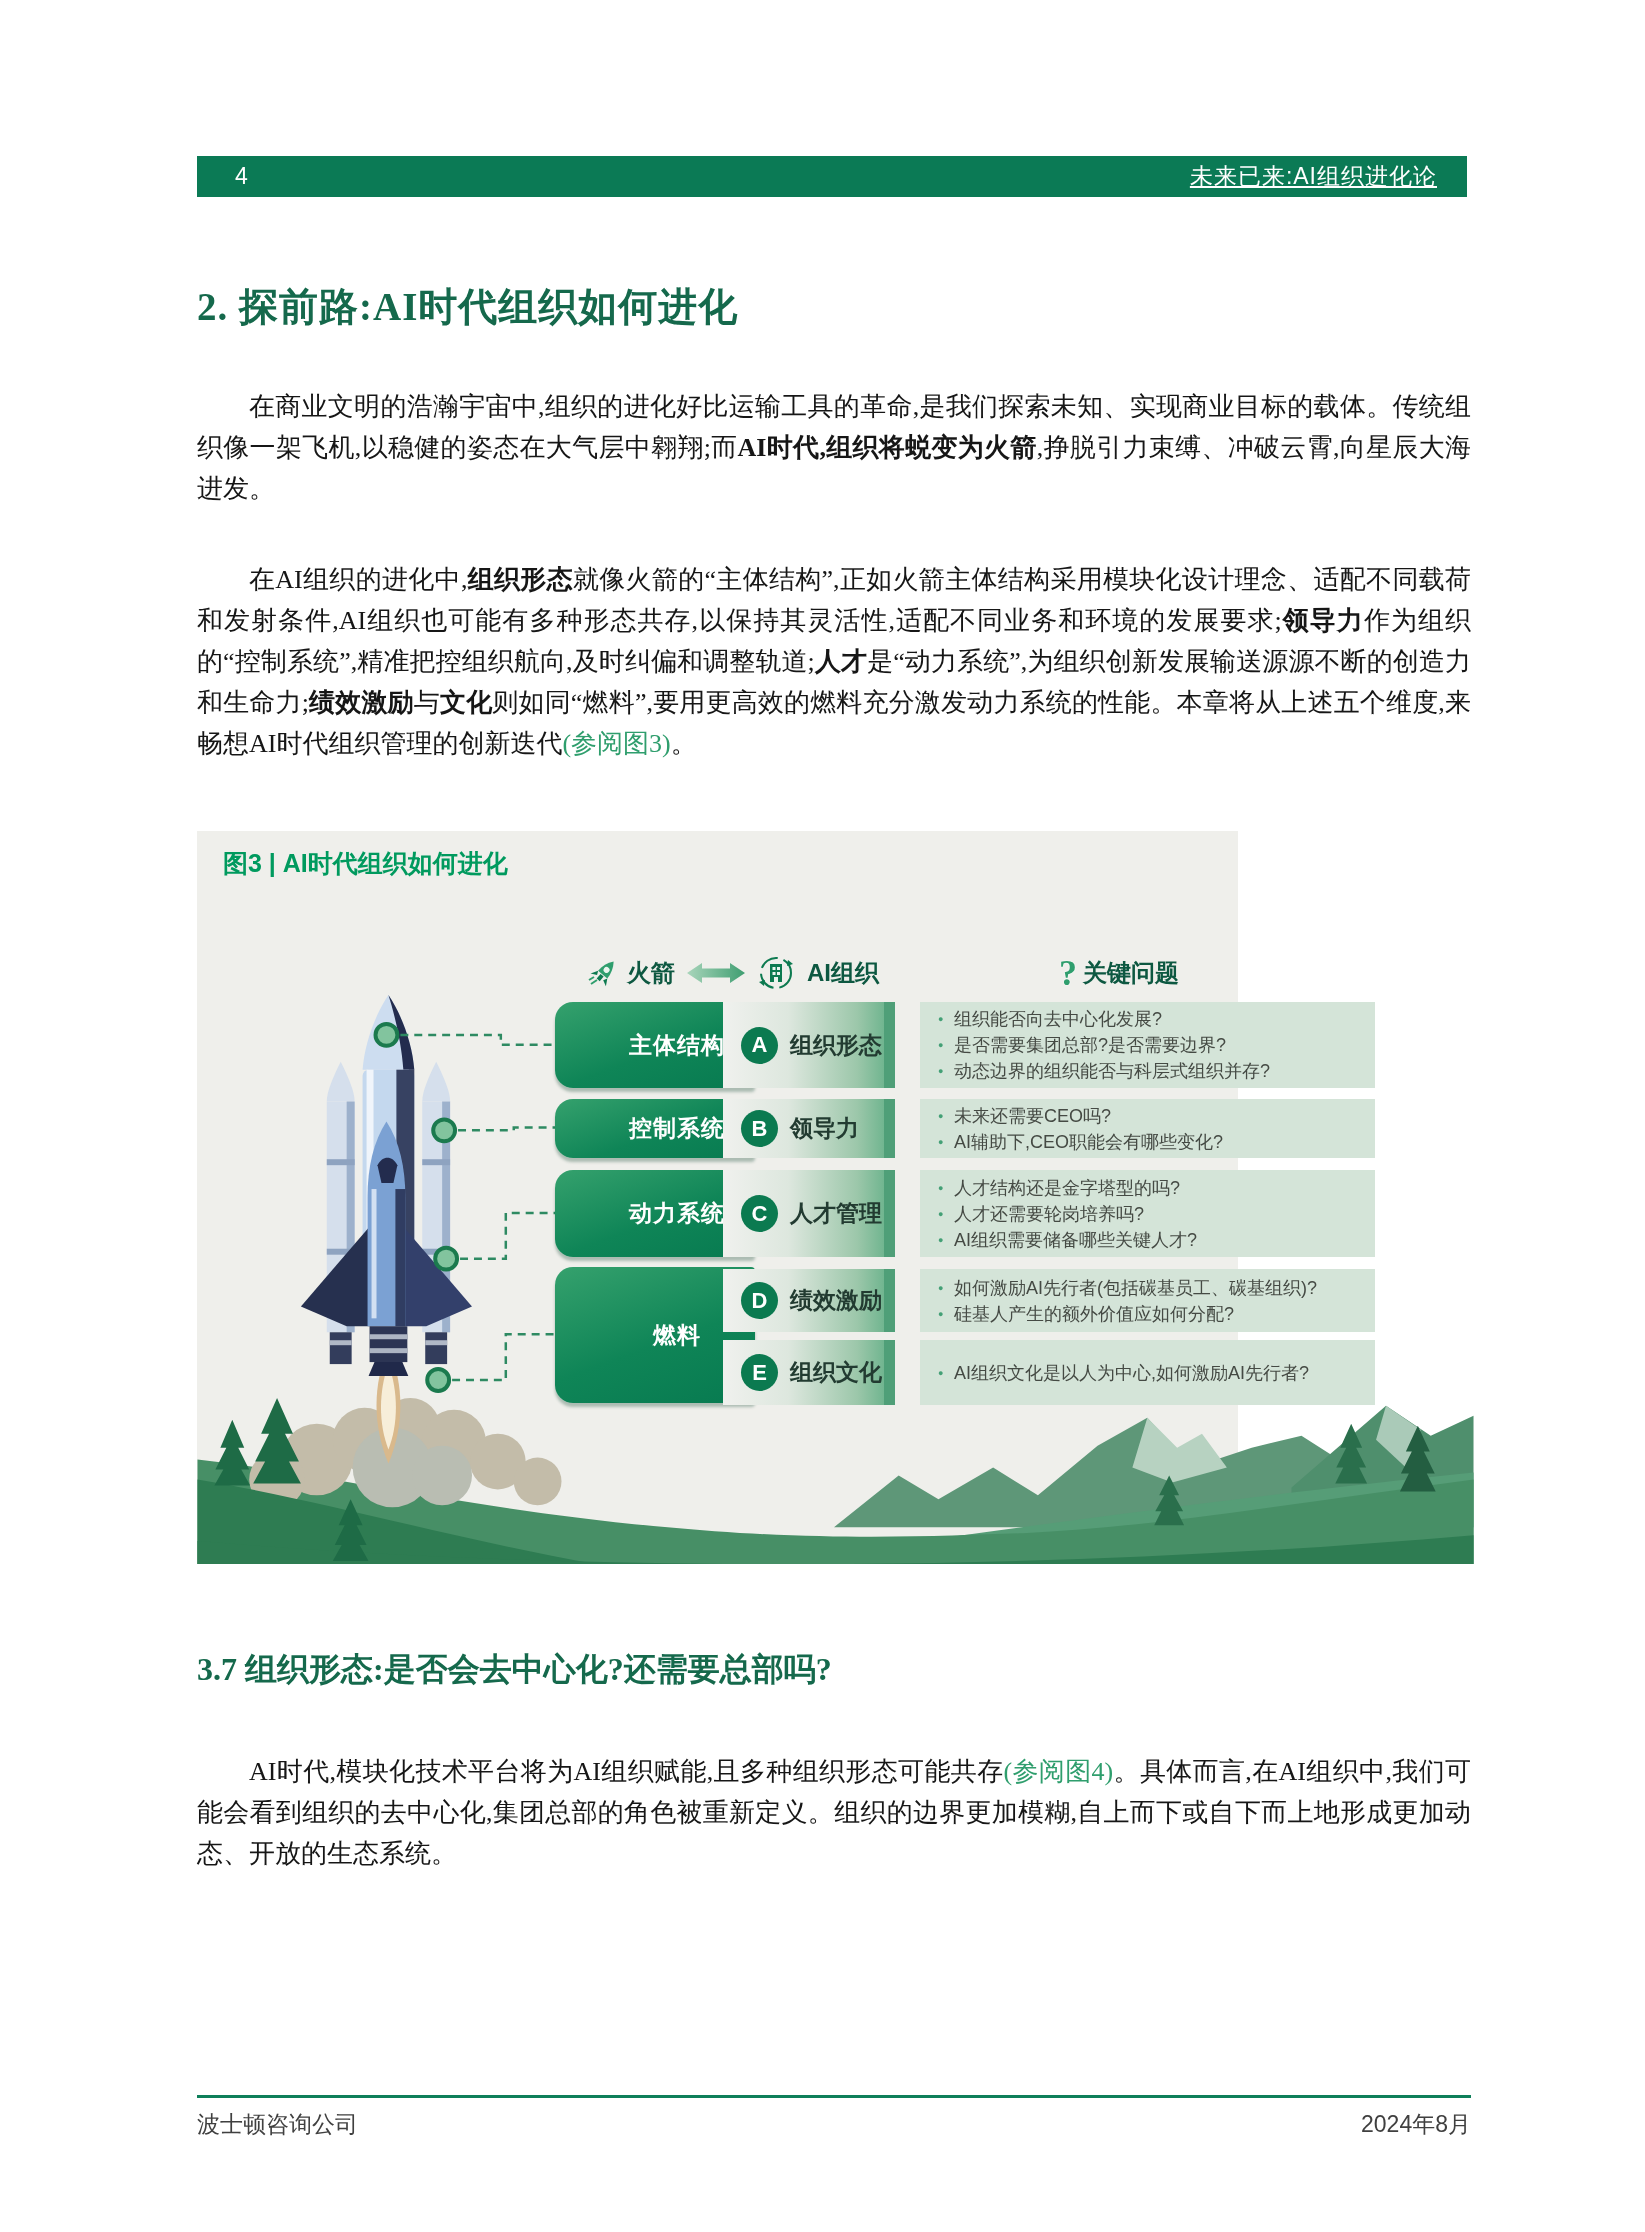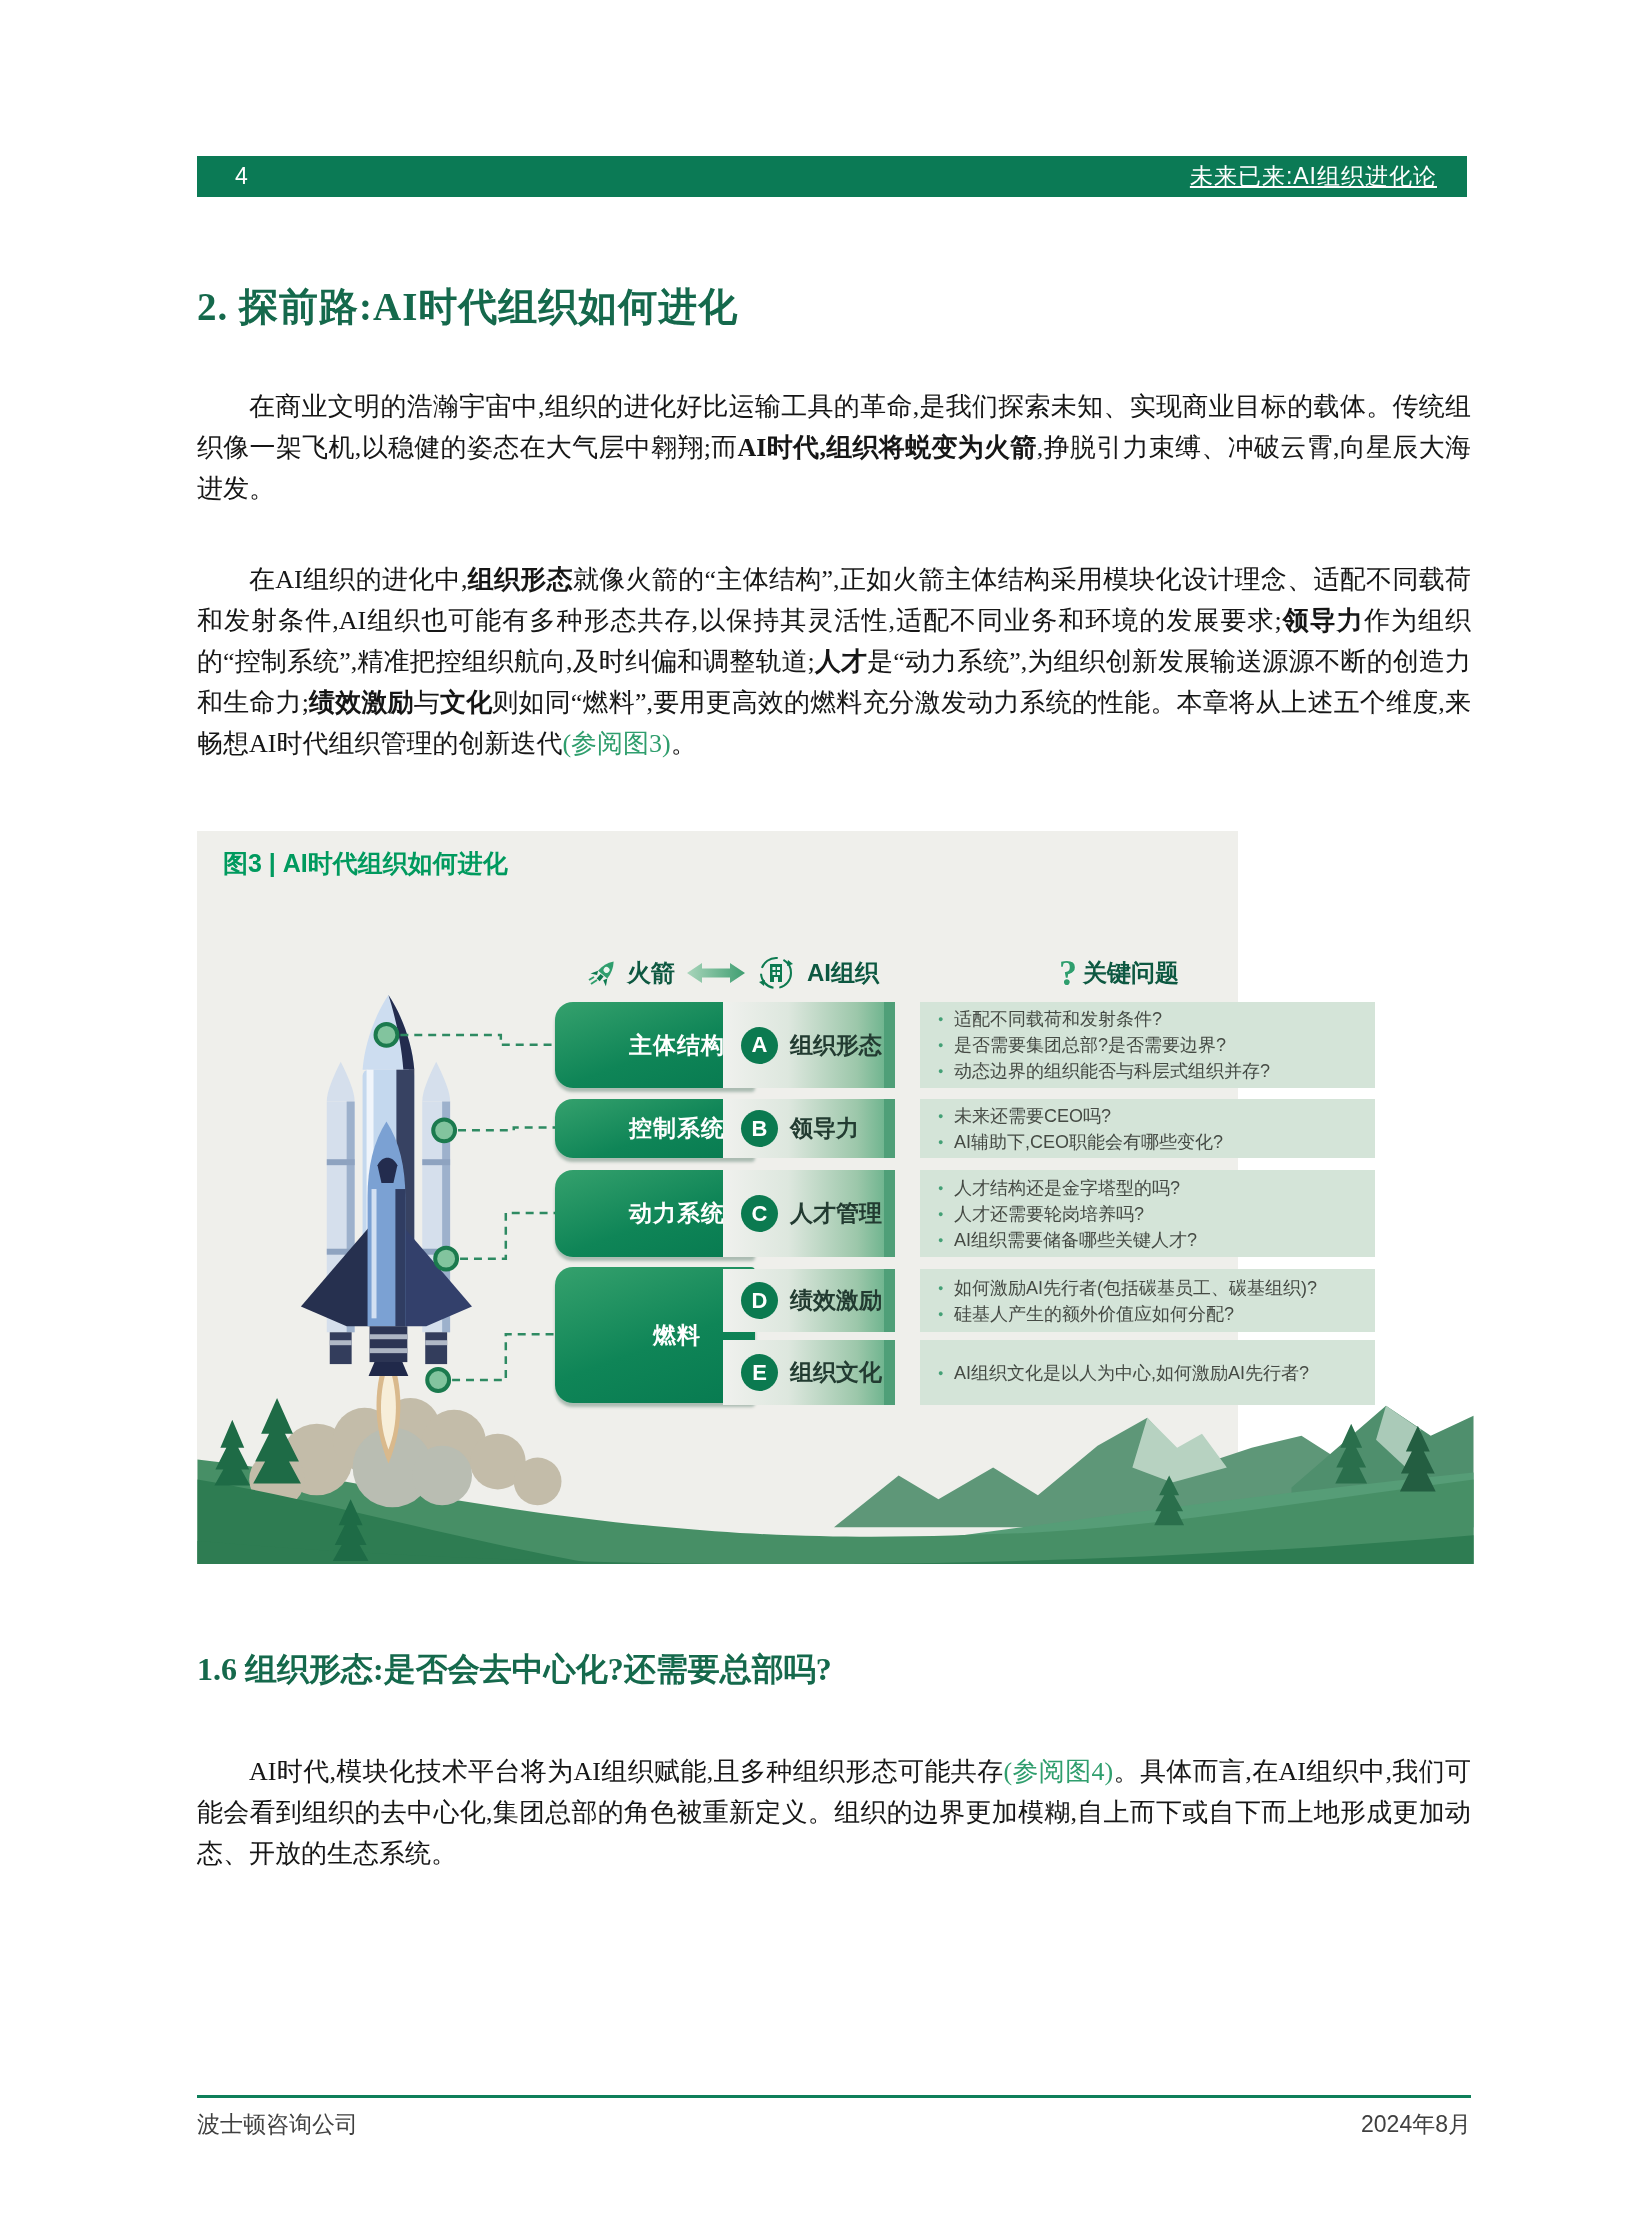--- a/index.html
+++ b/index.html
@@ -252,21 +252,21 @@
       <span class="letter">D</span>
       <span class="mlabel">绩效激励</span>
     </div>
     <div class="mbox" id="mboxE">
       <span class="letter">E</span>
       <span class="mlabel">组织文化</span>
     </div>
 
     <div class="qbox" id="qboxA">
       <ul>
-          <li>适配不同载荷和发射条件?</li>
+          <li>组织能否向去中心化发展?</li>
           <li>是否需要集团总部?是否需要边界?</li>
           <li>动态边界的组织能否与科层式组织并存?</li>
         </ul>
     </div>
     <div class="qbox" id="qboxB">
       <ul>
           <li>未来还需要CEO吗?</li>
           <li>AI辅助下,CEO职能会有哪些变化?</li>
         </ul>
     </div>
@@ -283,21 +283,21 @@
           <li>硅基人产生的额外价值应如何分配?</li>
         </ul>
     </div>
     <div class="qbox" id="qboxE">
       <ul>
           <li>AI组织文化是以人为中心,如何激励AI先行者?</li>
         </ul>
     </div>
   </div>
 
-  <div class="h2">1.6 组织形态:是否会去中心化?还需要总部吗?</div>
+  <div class="h2">3.7 组织形态:是否会去中心化?还需要总部吗?</div>
 
   <p class="para" id="p3"><span>AI时代,模块化技术平台将为AI组织赋能,且多种组织形态可能共存</span><span class="green-ref">(参阅图4)</span><span>。具体而言,在AI组织中,我们可能会看到组织的去中心化,集团总部的角色被重新定义。组织的边界更加模糊,自上而下或自下而上地形成更加动态、开放的生态系统。</span></p>
 
   <div class="footrule"></div>
   <div class="footer">
     <span>波士顿咨询公司</span>
     <span>2024年8月</span>
   </div>
 
 </div>

